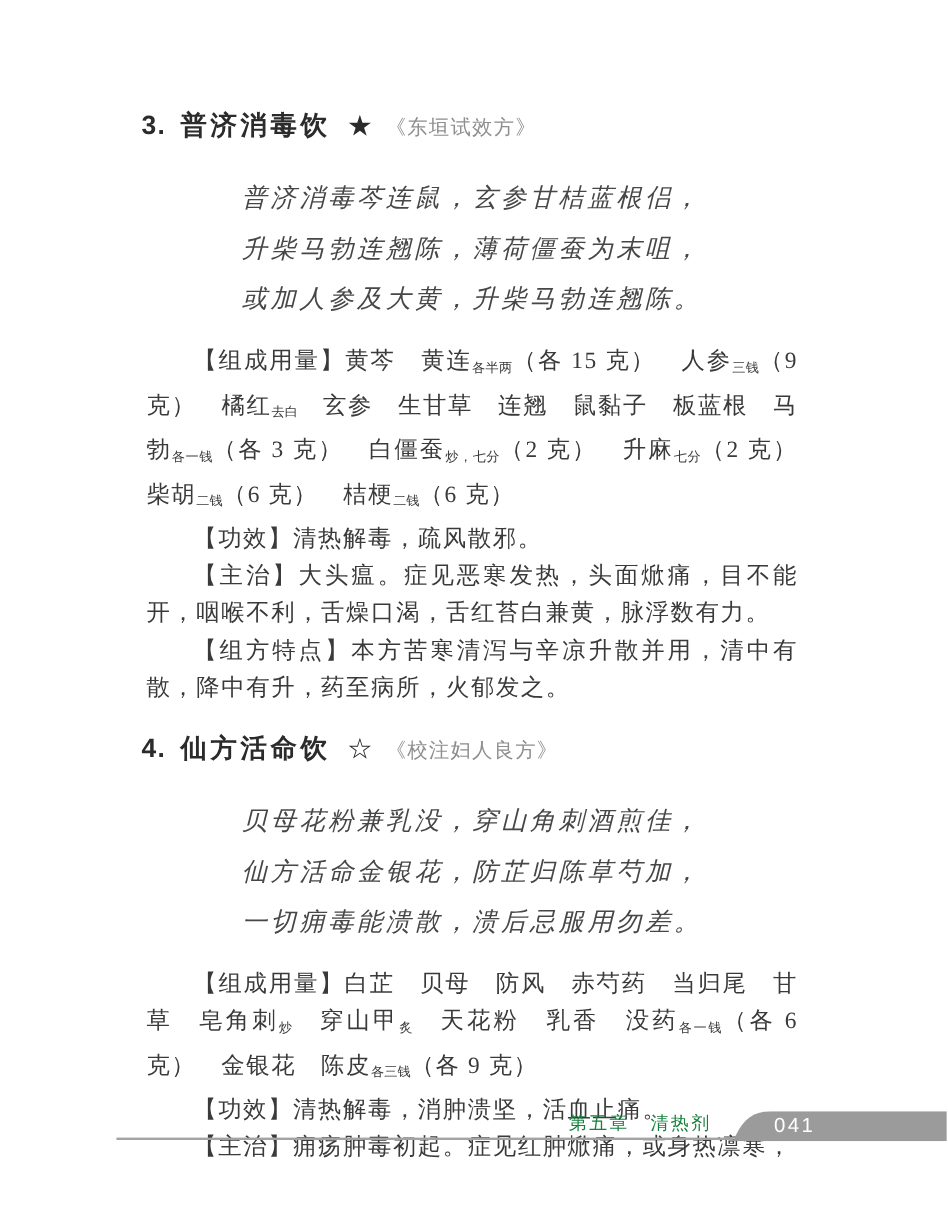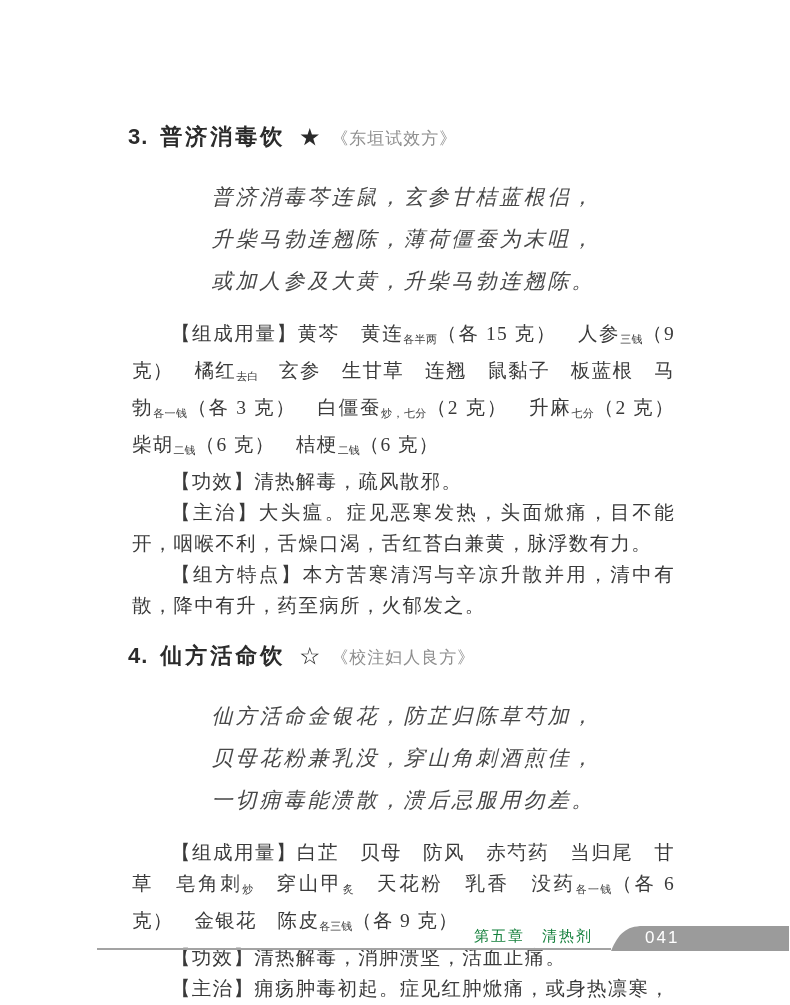--- a/index.html
+++ b/index.html
@@ -7,23 +7,22 @@
     position: relative;
     width: 790px;
     height: 1005px;
     background: #ffffff;
     overflow: hidden;
     font-family: "Liberation Serif", serif;
   }
   .content {
     position: absolute;
     left: 122px;
-    top: 122px;
+    top: 90px;
     width: 543px;
-    margin-left: 10px;
   }
   .formula { margin: 0; }
   .formula + .formula { margin-top: 20px; }
   .formula-title {
     margin: 0 0 22px -4px;
     font-family: "Liberation Sans", sans-serif;
     font-size: 22px;
     font-weight: bold;
     color: #2b2b2b;
     letter-spacing: 1px;
@@ -126,22 +125,22 @@
           <p class="body-para"><span>【主治】大头瘟。症见恶寒发热，头面焮痛，目不能开，咽喉不利，舌燥口渴，舌红苔白兼黄，脉浮数有力。</span></p>
           <p class="body-para"><span>【组方特点】本方苦寒清泻与辛凉升散并用，清中有散，降中有升，药至病所，火郁发之。</span></p>
         </div>
   </section>
 
   <section class="formula">
     <h2 class="formula-title">
       <span class="f-num">4.</span><span class="f-name">仙方活命饮</span><span class="f-star">☆</span><span class="f-source">《校注妇人良方》</span>
     </h2>
     <div class="verse">
+          <p class="verse-line">贝母花粉兼乳没，穿山角刺酒煎佳，</p>
           <p class="verse-line">仙方活命金银花，防芷归陈草芍加，</p>
-          <p class="verse-line">贝母花粉兼乳没，穿山角刺酒煎佳，</p>
           <p class="verse-line">一切痈毒能溃散，溃后忌服用勿差。</p>
         </div>
     <div class="paragraphs">
           <p class="body-para"><span>【组成用量】白芷　贝母　防风　赤芍药　当归尾　甘草　皂角刺</span><span class="sub">炒</span><span>　穿山甲</span><span class="sub">炙</span><span>　天花粉　乳香　没药</span><span class="sub">各一钱</span><span>（各 6 克）　金银花　陈皮</span><span class="sub">各三钱</span><span>（各 9 克）</span></p>
           <p class="body-para"><span>【功效】清热解毒，消肿溃坚，活血止痛。</span></p>
           <p class="body-para"><span>【主治】痈疡肿毒初起。症见红肿焮痛，或身热凛寒，</span></p>
         </div>
   </section>
 </main>
 

